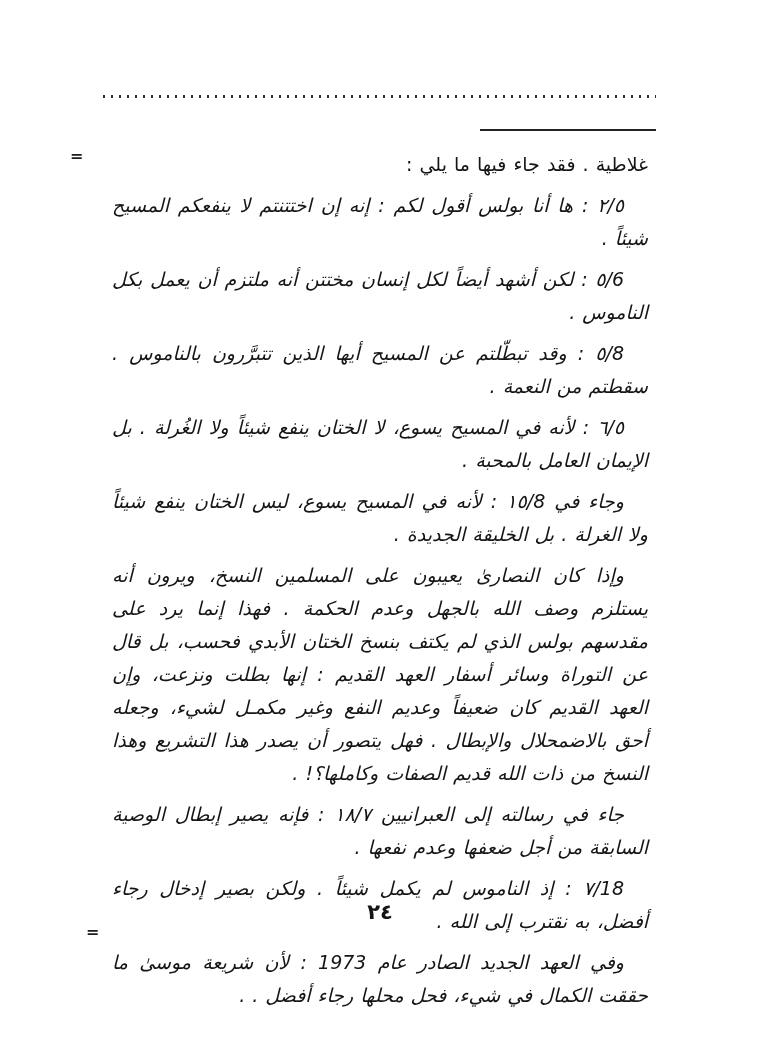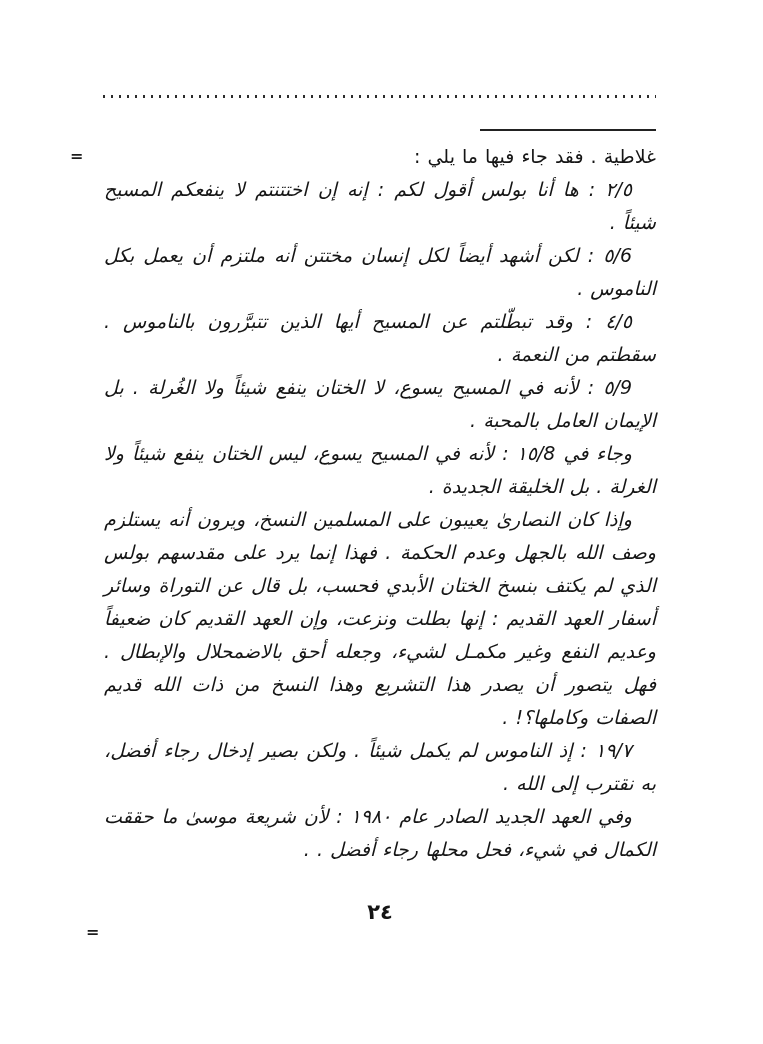--- a/index.html
+++ b/index.html
@@ -37,21 +37,21 @@
     top: 140px;
     left: 104px;
     width: 552px;
     direction: rtl;
     text-align: justify;
     font-size: 19px;
     line-height: 33px;
     letter-spacing: 0;
     word-spacing: 1px;
   }
-  .para { margin: 0; }
+  .para { margin: 8px; }
   .para.indent { text-indent: 24px; font-style: italic; }
   .marker {
     position: absolute;
     font-size: 16px;
     font-weight: bold;
     color: #1c1c1c;
   }
   .marker-top { left: 70px; top: 146px; }
   .marker-bottom { left: 86px; top: 922px; }
   .page-number {
@@ -74,23 +74,24 @@
   <div class="short-rule"></div>
 
   <span class="marker marker-top">=</span>
 
   <span class="marker marker-bottom">=</span>
 
   <div class="text-block">
     <p class="para">غلاطية . فقد جاء فيها ما يلي :</p>
     <p class="para indent">٢/٥ : ها أنا بولس أقول لكم : إنه إن اختتنتم لا ينفعكم المسيح شيئاً .</p>
     <p class="para indent">6/٥ : لكن أشهد أيضاً لكل إنسان مختتن أنه ملتزم أن يعمل بكل الناموس .</p>
-    <p class="para indent">٤/٥ : وقد تبطّلتم عن المسيح أيها الذين تتبرَّرون بالناموس . سقطتم من النعمة .</p>
-    <p class="para indent">9/٥ : لأنه في المسيح يسوع، لا الختان ينفع شيئاً ولا الغُرلة . بل الإيمان العامل بالمحبة .</p>
+    <p class="para indent">8/٥ : وقد تبطّلتم عن المسيح أيها الذين تتبرَّرون بالناموس . سقطتم من النعمة .</p>
+    <p class="para indent">٦/٥ : لأنه في المسيح يسوع، لا الختان ينفع شيئاً ولا الغُرلة . بل الإيمان العامل بالمحبة .</p>
     <p class="para indent">وجاء في ١٥/8 : لأنه في المسيح يسوع، ليس الختان ينفع شيئاً ولا الغرلة . بل الخليقة الجديدة .</p>
     <p class="para indent">وإذا كان النصارىٰ يعيبون على المسلمين النسخ، ويرون أنه يستلزم وصف الله بالجهل وعدم الحكمة . فهذا إنما يرد على مقدسهم بولس الذي لم يكتف بنسخ الختان الأبدي فحسب، بل قال عن التوراة وسائر أسفار العهد القديم : إنها بطلت ونزعت، وإن العهد القديم كان ضعيفاً وعديم النفع وغير مكمـل لشيء، وجعله أحق بالاضمحلال والإبطال . فهل يتصور أن يصدر هذا التشريع وهذا النسخ من ذات الله قديم الصفات وكاملها؟! .</p>
-    <p class="para indent">١٩/٧ : إذ الناموس لم يكمل شيئاً . ولكن بصير إدخال رجاء أفضل، به نقترب إلى الله .</p>
-    <p class="para indent">وفي العهد الجديد الصادر عام ١٩٨٠ : لأن شريعة موسىٰ ما حققت الكمال في شيء، فحل محلها رجاء أفضل . .</p>
+    <p class="para indent">جاء في رسالته إلى العبرانيين ١٨/٧ : فإنه يصير إبطال الوصية السابقة من أجل ضعفها وعدم نفعها .</p>
+    <p class="para indent">18/٧ : إذ الناموس لم يكمل شيئاً . ولكن بصير إدخال رجاء أفضل، به نقترب إلى الله .</p>
+    <p class="para indent">وفي العهد الجديد الصادر عام 1973 : لأن شريعة موسىٰ ما حققت الكمال في شيء، فحل محلها رجاء أفضل . .</p>
   </div>
 
   <div class="page-number">٢٤</div>
 
 </div>
 
 </body></html>

